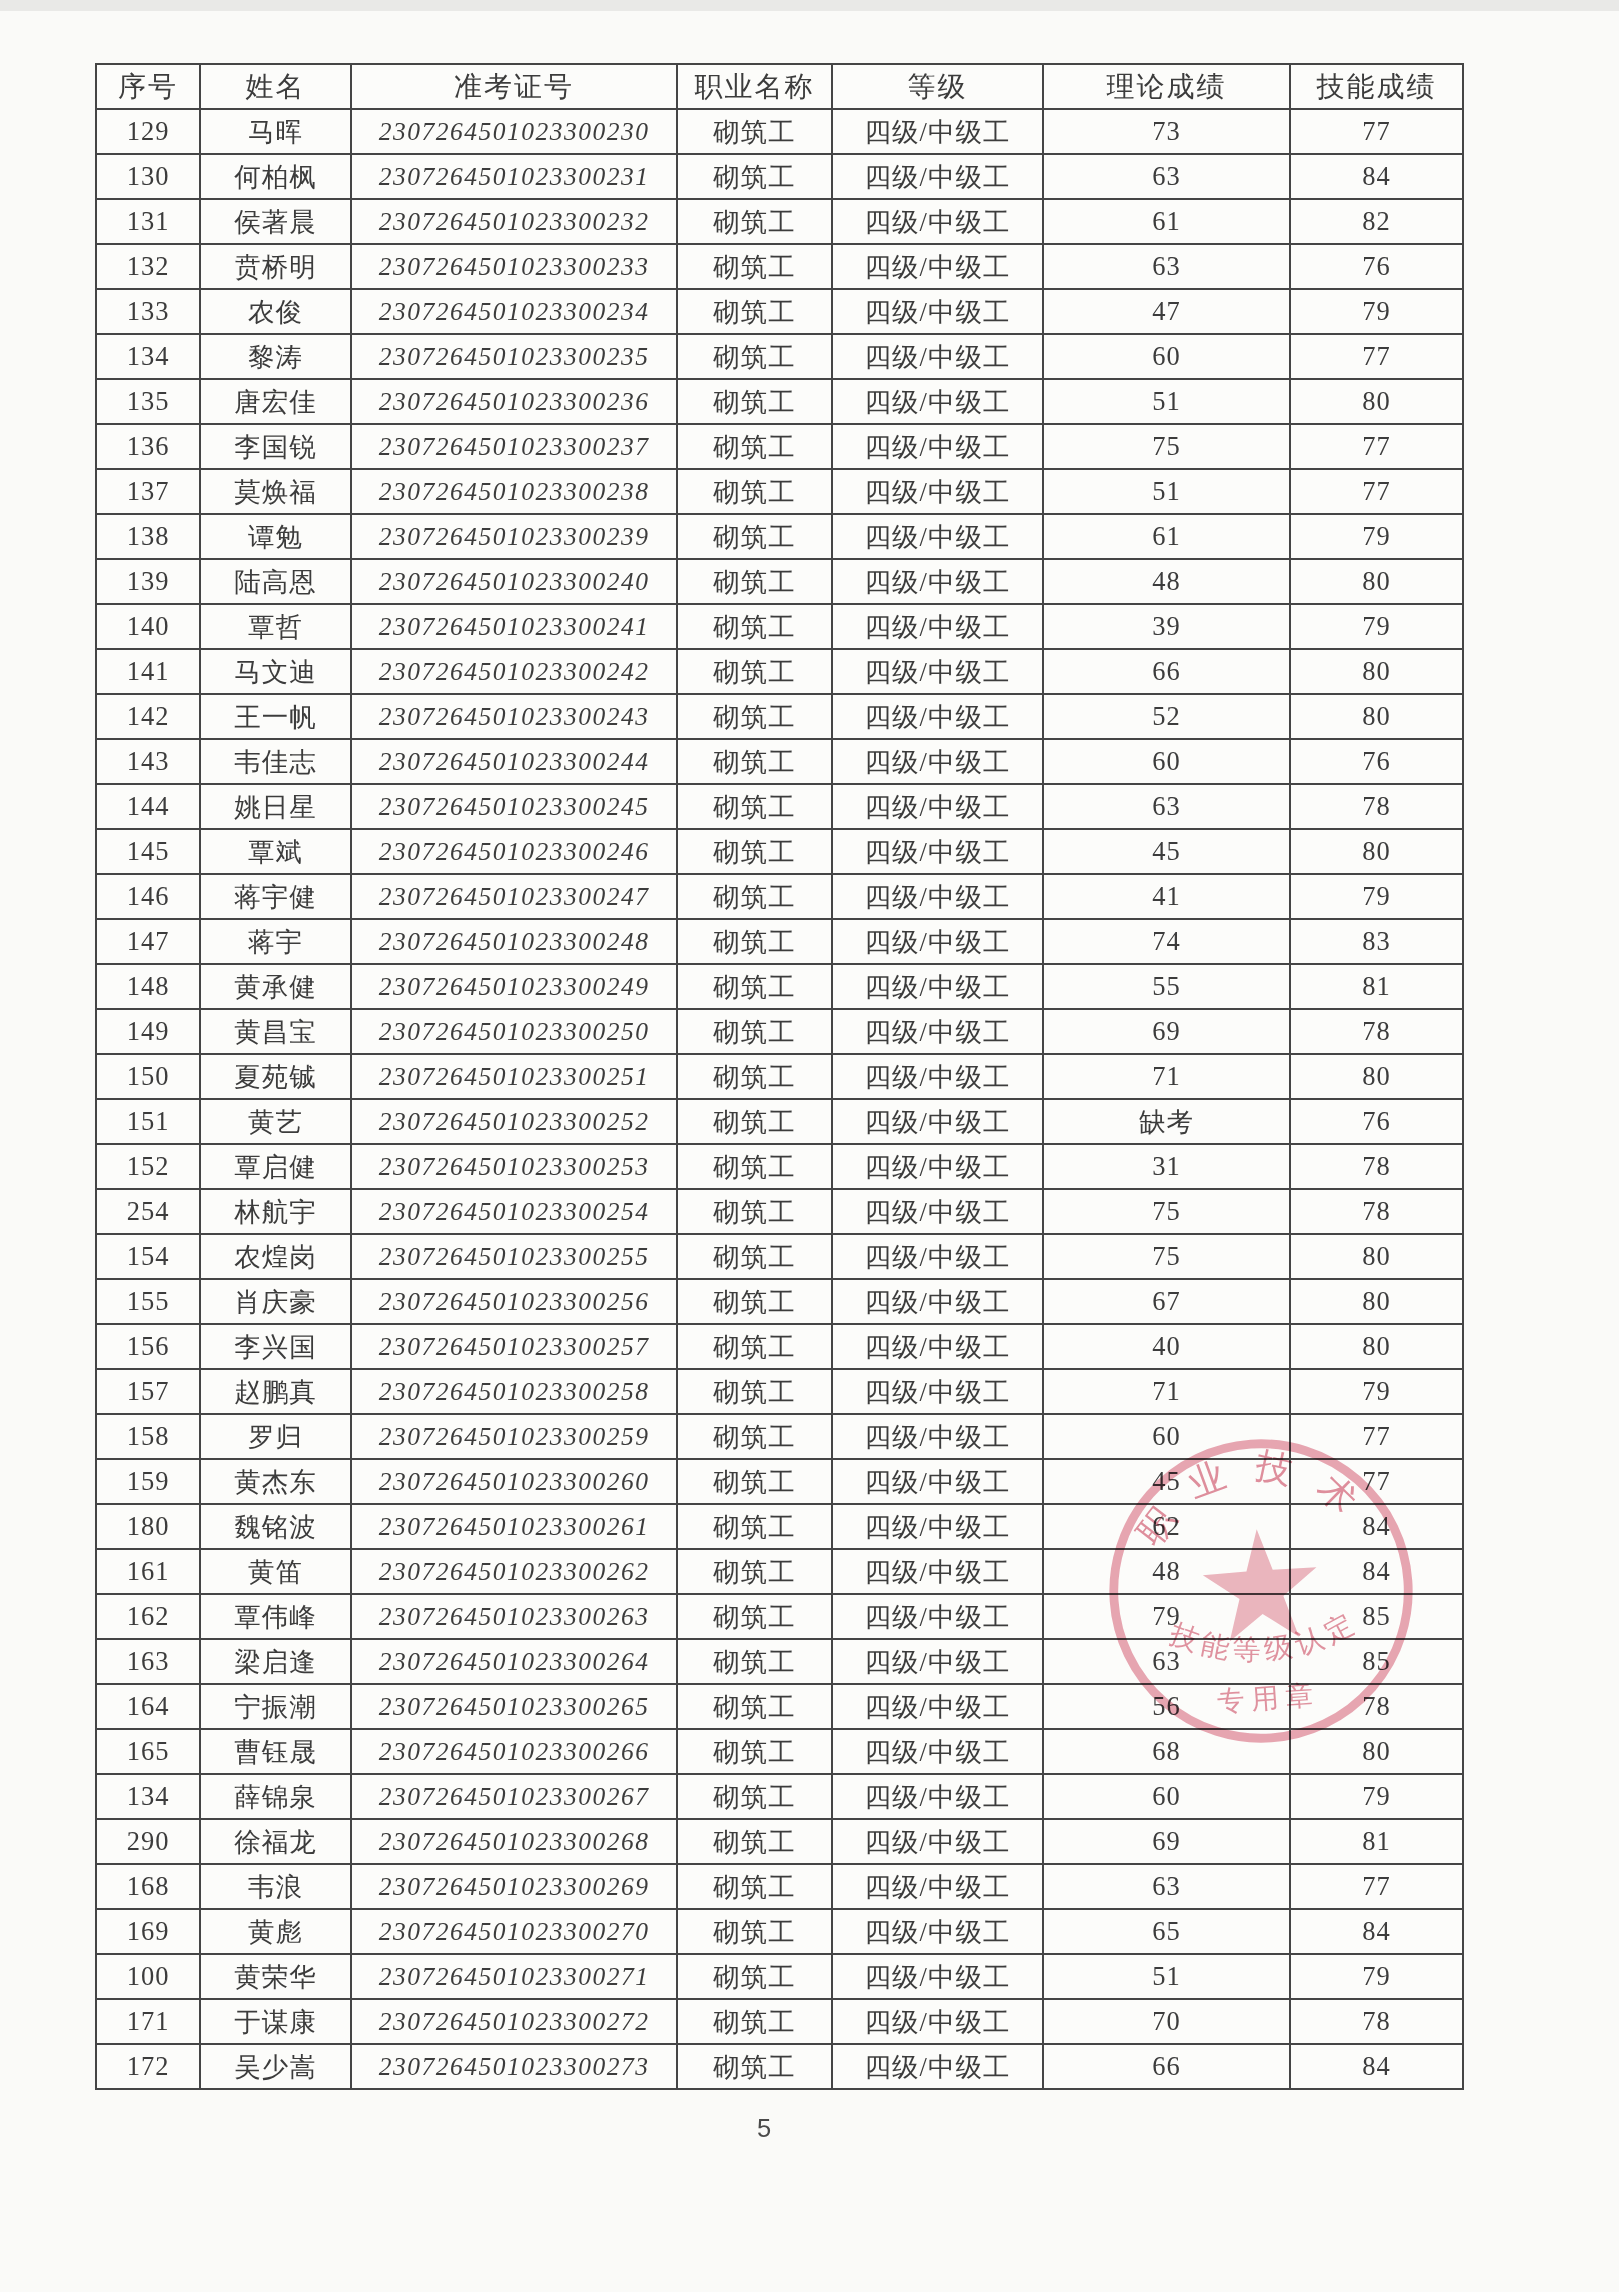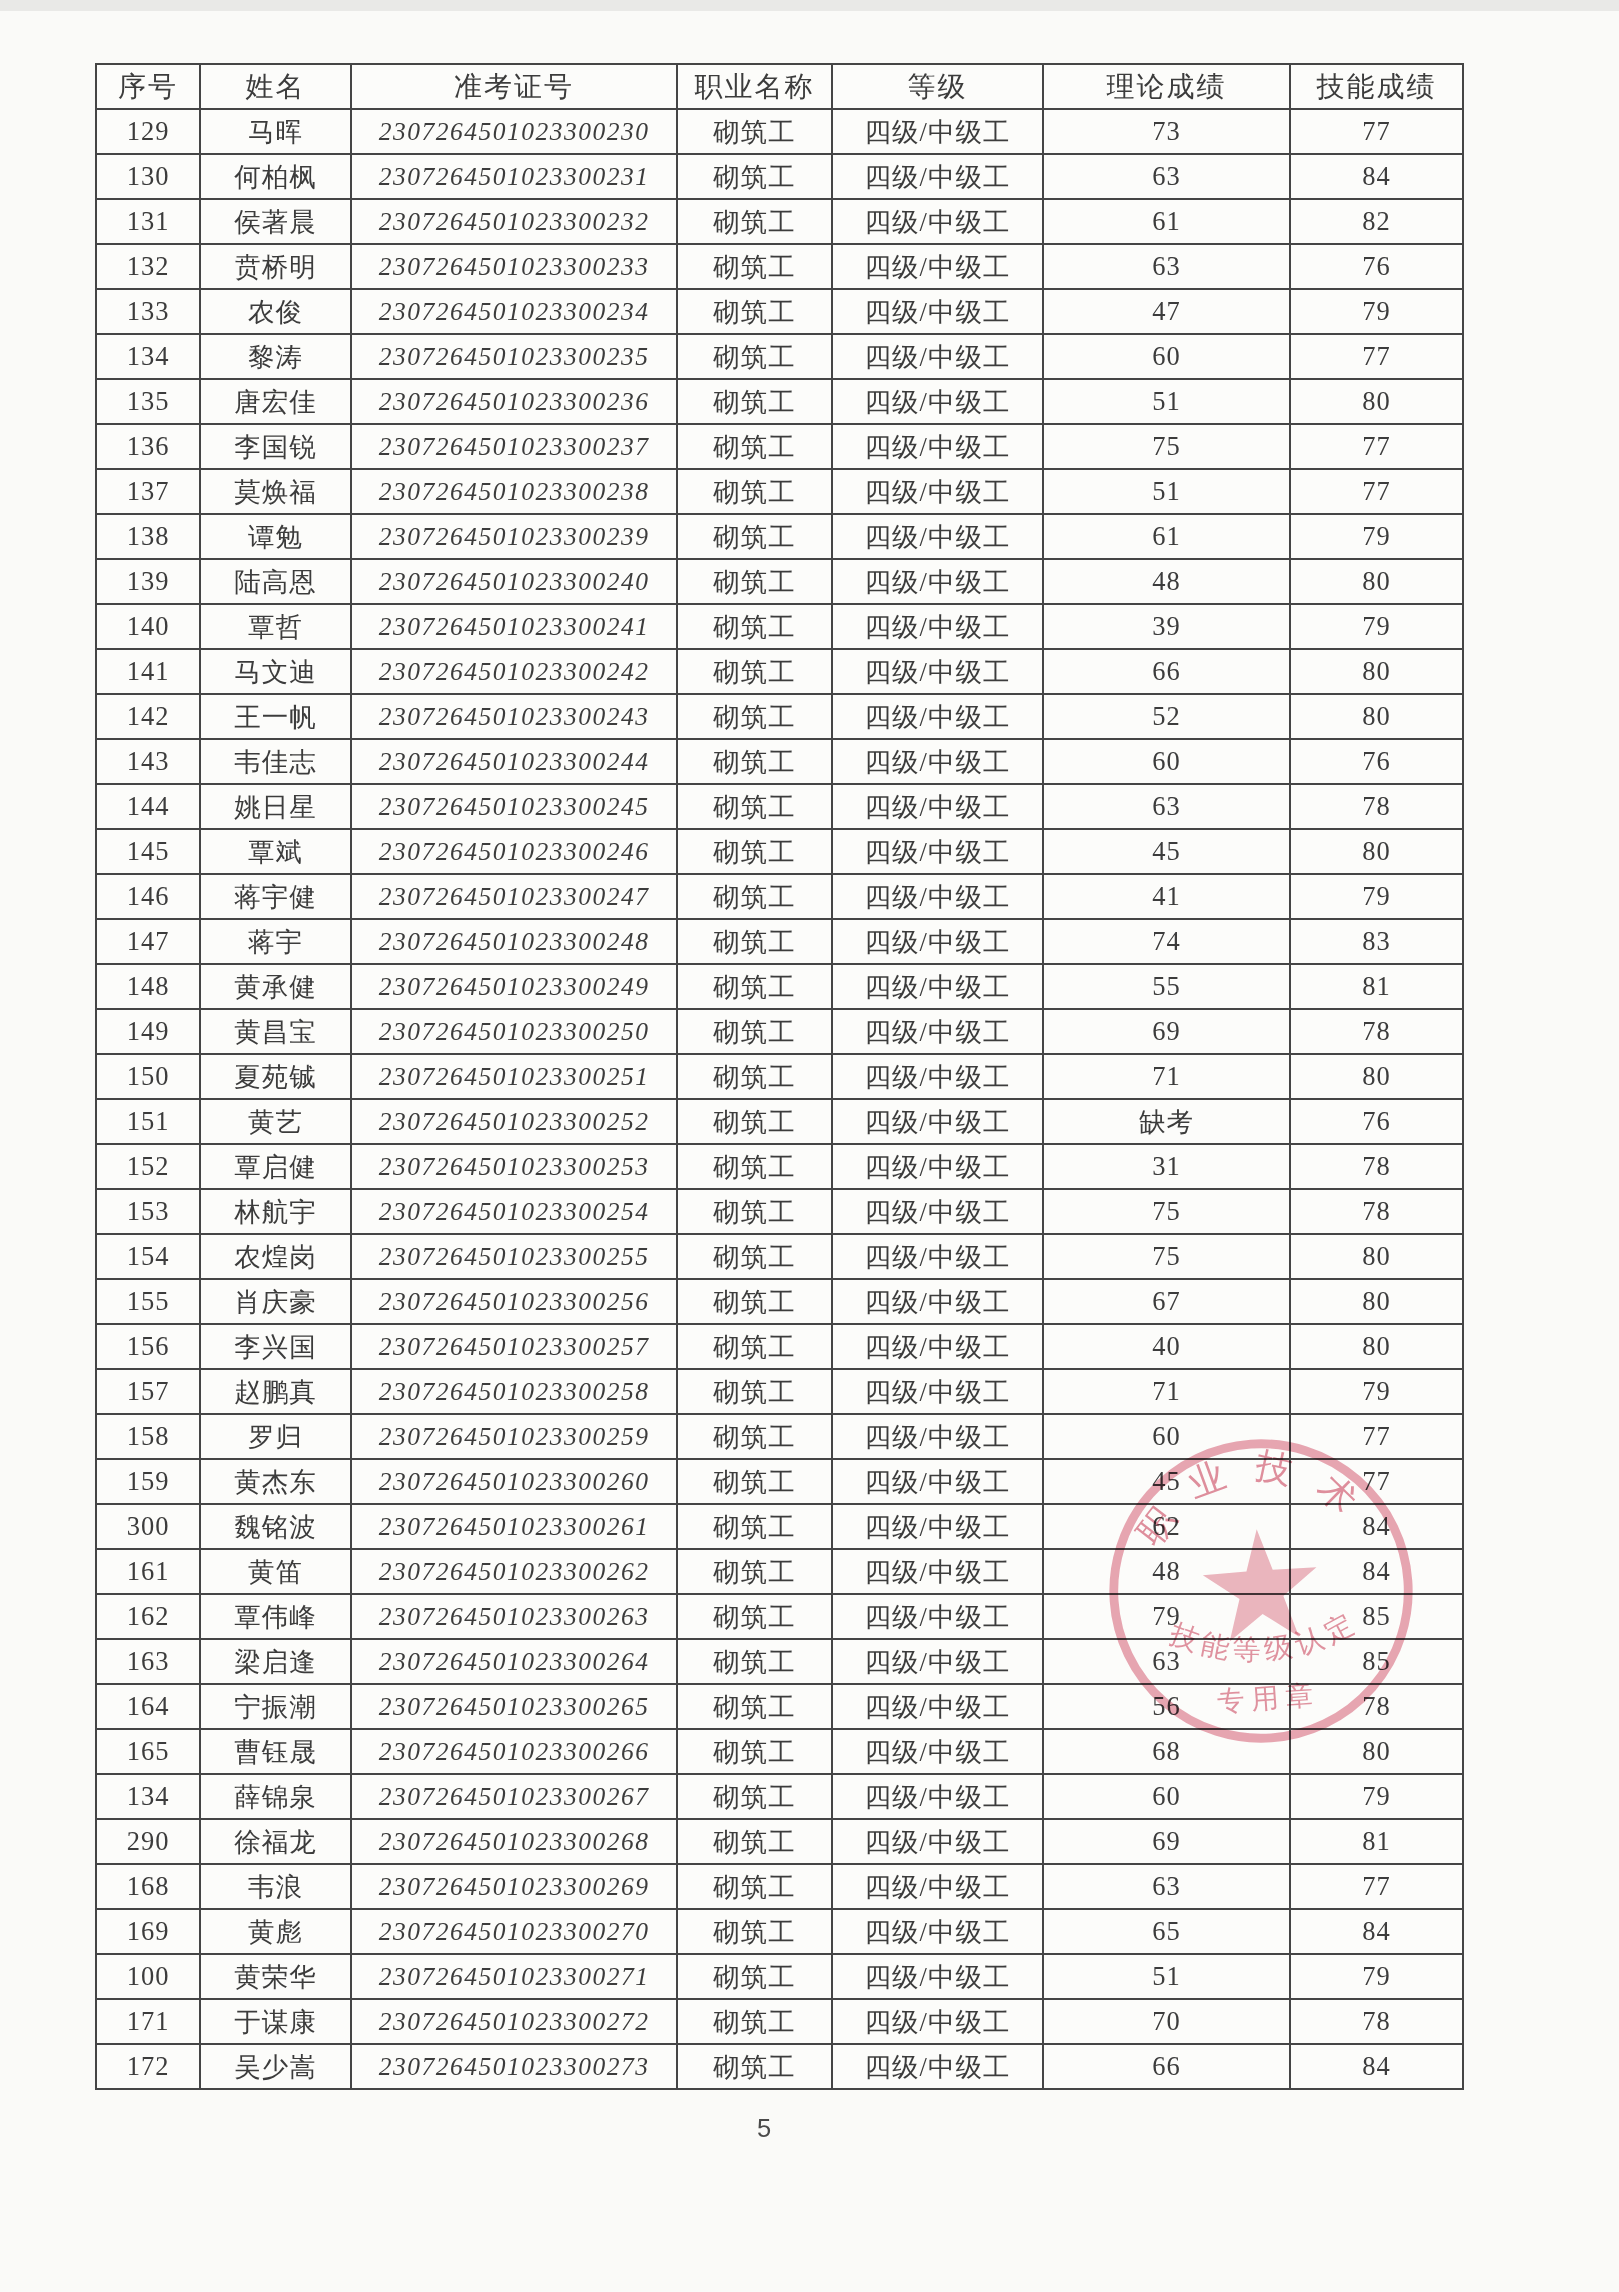--- a/index.html
+++ b/index.html
@@ -79,28 +79,28 @@
       <div class="row"><div class="c">143</div><div class="c">韦佳志</div><div class="c id">2307264501023300244</div><div class="c">砌筑工</div><div class="c">四级/中级工</div><div class="c">60</div><div class="c">76</div></div>
       <div class="row"><div class="c">144</div><div class="c">姚日星</div><div class="c id">2307264501023300245</div><div class="c">砌筑工</div><div class="c">四级/中级工</div><div class="c">63</div><div class="c">78</div></div>
       <div class="row"><div class="c">145</div><div class="c">覃斌</div><div class="c id">2307264501023300246</div><div class="c">砌筑工</div><div class="c">四级/中级工</div><div class="c">45</div><div class="c">80</div></div>
       <div class="row"><div class="c">146</div><div class="c">蒋宇健</div><div class="c id">2307264501023300247</div><div class="c">砌筑工</div><div class="c">四级/中级工</div><div class="c">41</div><div class="c">79</div></div>
       <div class="row"><div class="c">147</div><div class="c">蒋宇</div><div class="c id">2307264501023300248</div><div class="c">砌筑工</div><div class="c">四级/中级工</div><div class="c">74</div><div class="c">83</div></div>
       <div class="row"><div class="c">148</div><div class="c">黄承健</div><div class="c id">2307264501023300249</div><div class="c">砌筑工</div><div class="c">四级/中级工</div><div class="c">55</div><div class="c">81</div></div>
       <div class="row"><div class="c">149</div><div class="c">黄昌宝</div><div class="c id">2307264501023300250</div><div class="c">砌筑工</div><div class="c">四级/中级工</div><div class="c">69</div><div class="c">78</div></div>
       <div class="row"><div class="c">150</div><div class="c">夏苑铖</div><div class="c id">2307264501023300251</div><div class="c">砌筑工</div><div class="c">四级/中级工</div><div class="c">71</div><div class="c">80</div></div>
       <div class="row"><div class="c">151</div><div class="c">黄艺</div><div class="c id">2307264501023300252</div><div class="c">砌筑工</div><div class="c">四级/中级工</div><div class="c">缺考</div><div class="c">76</div></div>
       <div class="row"><div class="c">152</div><div class="c">覃启健</div><div class="c id">2307264501023300253</div><div class="c">砌筑工</div><div class="c">四级/中级工</div><div class="c">31</div><div class="c">78</div></div>
-      <div class="row"><div class="c">153</div><div class="c">林航宇</div><div class="c id">2307264501023300254</div><div class="c">砌筑工</div><div class="c">四级/中级工</div><div class="c">75</div><div class="c">78</div></div>
+      <div class="row"><div class="c">254</div><div class="c">林航宇</div><div class="c id">2307264501023300254</div><div class="c">砌筑工</div><div class="c">四级/中级工</div><div class="c">75</div><div class="c">78</div></div>
       <div class="row"><div class="c">154</div><div class="c">农煌岗</div><div class="c id">2307264501023300255</div><div class="c">砌筑工</div><div class="c">四级/中级工</div><div class="c">75</div><div class="c">80</div></div>
       <div class="row"><div class="c">155</div><div class="c">肖庆豪</div><div class="c id">2307264501023300256</div><div class="c">砌筑工</div><div class="c">四级/中级工</div><div class="c">67</div><div class="c">80</div></div>
       <div class="row"><div class="c">156</div><div class="c">李兴国</div><div class="c id">2307264501023300257</div><div class="c">砌筑工</div><div class="c">四级/中级工</div><div class="c">40</div><div class="c">80</div></div>
       <div class="row"><div class="c">157</div><div class="c">赵鹏真</div><div class="c id">2307264501023300258</div><div class="c">砌筑工</div><div class="c">四级/中级工</div><div class="c">71</div><div class="c">79</div></div>
       <div class="row"><div class="c">158</div><div class="c">罗归</div><div class="c id">2307264501023300259</div><div class="c">砌筑工</div><div class="c">四级/中级工</div><div class="c">60</div><div class="c">77</div></div>
       <div class="row"><div class="c">159</div><div class="c">黄杰东</div><div class="c id">2307264501023300260</div><div class="c">砌筑工</div><div class="c">四级/中级工</div><div class="c">45</div><div class="c">77</div></div>
-      <div class="row"><div class="c">300</div><div class="c">魏铭波</div><div class="c id">2307264501023300261</div><div class="c">砌筑工</div><div class="c">四级/中级工</div><div class="c">62</div><div class="c">84</div></div>
+      <div class="row"><div class="c">180</div><div class="c">魏铭波</div><div class="c id">2307264501023300261</div><div class="c">砌筑工</div><div class="c">四级/中级工</div><div class="c">62</div><div class="c">84</div></div>
       <div class="row"><div class="c">161</div><div class="c">黄笛</div><div class="c id">2307264501023300262</div><div class="c">砌筑工</div><div class="c">四级/中级工</div><div class="c">48</div><div class="c">84</div></div>
       <div class="row"><div class="c">162</div><div class="c">覃伟峰</div><div class="c id">2307264501023300263</div><div class="c">砌筑工</div><div class="c">四级/中级工</div><div class="c">79</div><div class="c">85</div></div>
       <div class="row"><div class="c">163</div><div class="c">梁启逢</div><div class="c id">2307264501023300264</div><div class="c">砌筑工</div><div class="c">四级/中级工</div><div class="c">63</div><div class="c">85</div></div>
       <div class="row"><div class="c">164</div><div class="c">宁振潮</div><div class="c id">2307264501023300265</div><div class="c">砌筑工</div><div class="c">四级/中级工</div><div class="c">56</div><div class="c">78</div></div>
       <div class="row"><div class="c">165</div><div class="c">曹钰晟</div><div class="c id">2307264501023300266</div><div class="c">砌筑工</div><div class="c">四级/中级工</div><div class="c">68</div><div class="c">80</div></div>
       <div class="row"><div class="c">134</div><div class="c">薛锦泉</div><div class="c id">2307264501023300267</div><div class="c">砌筑工</div><div class="c">四级/中级工</div><div class="c">60</div><div class="c">79</div></div>
       <div class="row"><div class="c">290</div><div class="c">徐福龙</div><div class="c id">2307264501023300268</div><div class="c">砌筑工</div><div class="c">四级/中级工</div><div class="c">69</div><div class="c">81</div></div>
       <div class="row"><div class="c">168</div><div class="c">韦浪</div><div class="c id">2307264501023300269</div><div class="c">砌筑工</div><div class="c">四级/中级工</div><div class="c">63</div><div class="c">77</div></div>
       <div class="row"><div class="c">169</div><div class="c">黄彪</div><div class="c id">2307264501023300270</div><div class="c">砌筑工</div><div class="c">四级/中级工</div><div class="c">65</div><div class="c">84</div></div>
       <div class="row"><div class="c">100</div><div class="c">黄荣华</div><div class="c id">2307264501023300271</div><div class="c">砌筑工</div><div class="c">四级/中级工</div><div class="c">51</div><div class="c">79</div></div>

